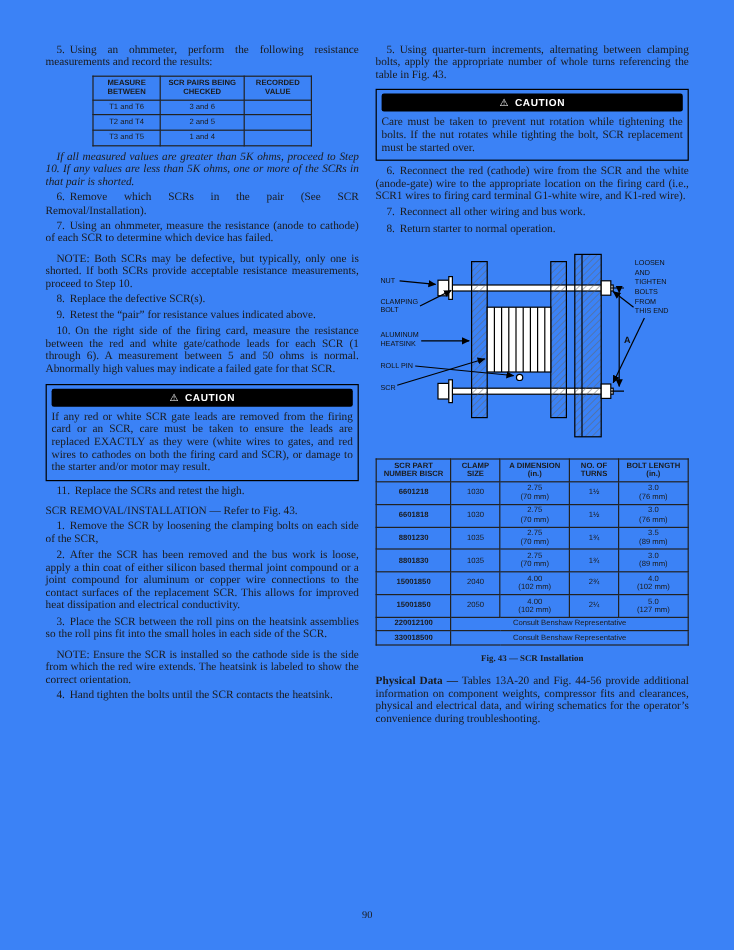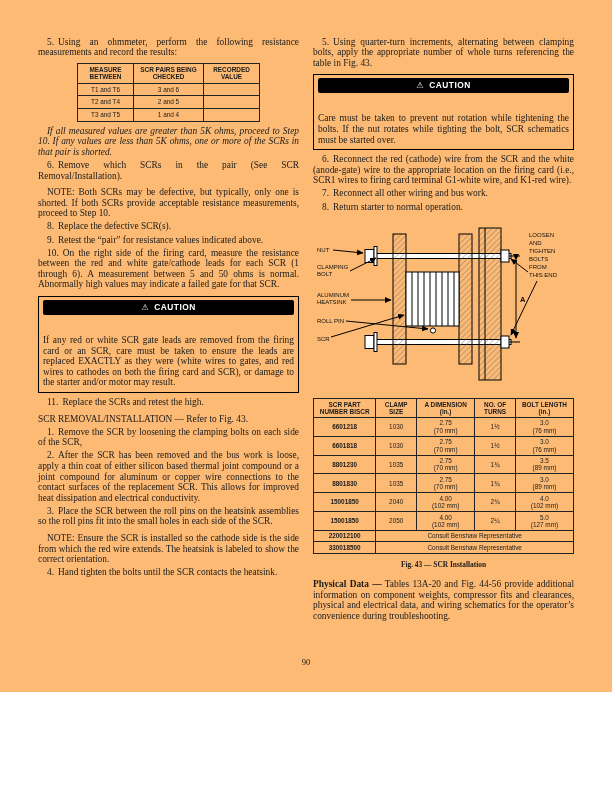--- a/index.html
+++ b/index.html
@@ -1,18 +1,18 @@
 <!DOCTYPE html>
 <html><head>
 <meta charset="utf-8">
 <style>
   * { margin:0; padding:0; box-sizing:border-box; }
   html,body { background:#fff; }
   .page {
-    width:612px; height:692px; background:#fdba74; position:relative;
+    width:612px; height:792px; background:#3b82f6; position:relative;
     font-family:"Liberation Serif", serif; font-size:9.4px; line-height:10.6px;
     color:#1b1b1b; padding:34px 38px 0 38px; overflow:hidden;
   }
   .cols { display:flex; gap:14px; }
   .col { width:261px; }
 
   .li { text-indent:9px; text-align:justify; margin-top:2.5px; }
   .li .num { margin-right:4px; }
   .note { text-indent:9px; text-align:justify; margin-top:6px; }
   .para { text-indent:9px; text-align:justify; margin-top:2.5px;font-style:italic; }
@@ -22,21 +22,21 @@
   .mtable { margin:5px auto 4px auto; font-size:6.4px; line-height:7.6px; }
   .mtable th, .mtable td { border:1px solid #222; text-align:center; vertical-align:middle; padding:2px 3px; }
   .mtable th { font-weight:bold; }
   .mtable .c1 { width:56px; } .mtable .c2 { width:70px; } .mtable .c3 { width:56px; }
   .mtable td { height:10px; }
 
   .caution { border:1.4px solid #000; margin:6px 0 4px 0; padding:3px 4px 4px 4px; }
   .caution-bar {
     background:#000; color:#fff; text-align:center; border-radius:2px;
     font-family:"Liberation Sans", sans-serif; font-weight:bold; font-size:8.4px;
-    padding:2px 0 2.5px 0; margin-bottom:20px; letter-spacing:.5px;
+    padding:2px 0 2.5px 0; margin-bottom:4px; letter-spacing:.5px;
   }
   .caution-bar .cicon { margin-right:5px; font-weight:normal; }
   .cbody { text-align:justify; }
 
   .fig-draw { display:block; margin:8px auto 2px auto; }
   .fig-draw text { font-family:"Liberation Sans", sans-serif; font-size:6px; fill:#111; }
   .fig-draw .dimA { font-size:7.5px; font-weight:bold; }
 
   .stable { width:100%; font-size:6.4px; line-height:7.4px; margin-top:6px; }
   .stable th, .stable td { border:1px solid #222; text-align:center; vertical-align:middle; padding:1.5px 2px; }
@@ -85,20 +85,21 @@
             <td>T3 and T5</td>
             <td>1 and 4</td>
             <td></td>
           </tr>
         </tbody>
       </table>
 
       <p class="para">If all measured values are greater than 5K ohms, proceed to Step 10. If any values are less than 5K ohms, one or more of the SCRs in that pair is shorted.</p>
 
       <p class="li"><span class="num">6.</span><span>Remove which SCRs in the pair (See SCR Removal/Installation).</span></p>
+      <p class="li"><span class="num">7.</span><span>Using an ohmmeter, measure the resistance (anode to cathode) of each SCR to determine which device has failed.</span></p>
 
       <p class="note">NOTE: Both SCRs may be defective, but typically, only one is shorted. If both SCRs provide acceptable resistance measurements, proceed to Step 10.</p>
 
       <p class="li"><span class="num">8.</span><span>Replace the defective SCR(s).</span></p>
       <p class="li"><span class="num">9.</span><span>Retest the “pair” for resistance values indicated above.</span></p>
       <p class="li"><span class="num">10.</span><span>On the right side of the firing card, measure the resistance between the red and white gate/cathode leads for each SCR (1 through 6). A measurement between 5 and 50 ohms is normal. Abnormally high values may indicate a failed gate for that SCR.</span></p>
 
       <div class="caution">
         <div class="caution-bar">
           <span class="cicon">⚠</span><span>CAUTION</span>
@@ -120,21 +121,21 @@
     </div>
 
     <div class="col">
 
       <p class="li"><span class="num">5.</span><span>Using quarter-turn increments, alternating between clamping bolts, apply the appropriate number of whole turns referencing the table in Fig. 43.</span></p>
 
       <div class="caution">
         <div class="caution-bar">
           <span class="cicon">⚠</span><span>CAUTION</span>
         </div>
-        <p class="cbody">Care must be taken to prevent nut rotation while tightening the bolts. If the nut rotates while tighting the bolt, SCR schematics must be started over.</p>
+        <p class="cbody">Care must be taken to prevent nut rotation while tightening the bolts. If the nut rotates while tighting the bolt, SCR replacement must be started over.</p>
       </div>
 
       <p class="li"><span class="num">6.</span><span>Reconnect the red (cathode) wire from the SCR and the white (anode-gate) wire to the appropriate location on the firing card (i.e., SCR1 wires to firing card terminal G1-white wire, and K1-red wire).</span></p>
       <p class="li"><span class="num">7.</span><span>Reconnect all other wiring and bus work.</span></p>
       <p class="li"><span class="num">8.</span><span>Return starter to normal operation.</span></p>
 
       <svg class="fig-draw" width="261" height="172" viewBox="0 0 261 172">
         <defs>
           <pattern id="hatch" width="4" height="4" patternTransform="rotate(45)" patternUnits="userSpaceOnUse">
             <line x1="0" y1="0" x2="0" y2="4" stroke="#666" stroke-width="0.8"></line>

